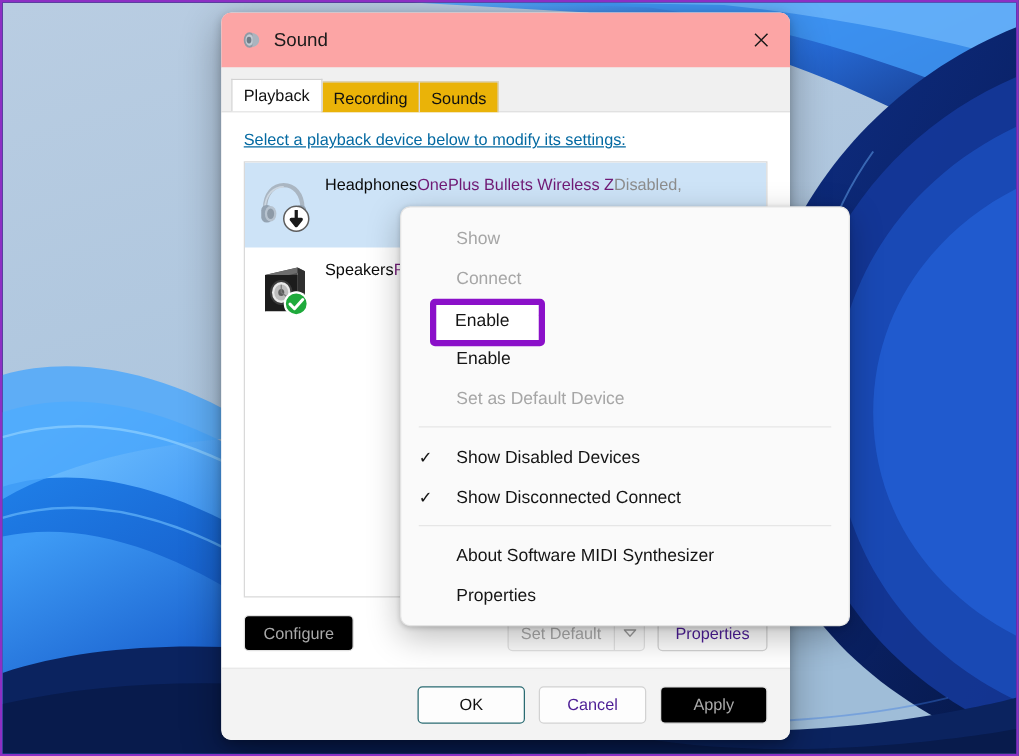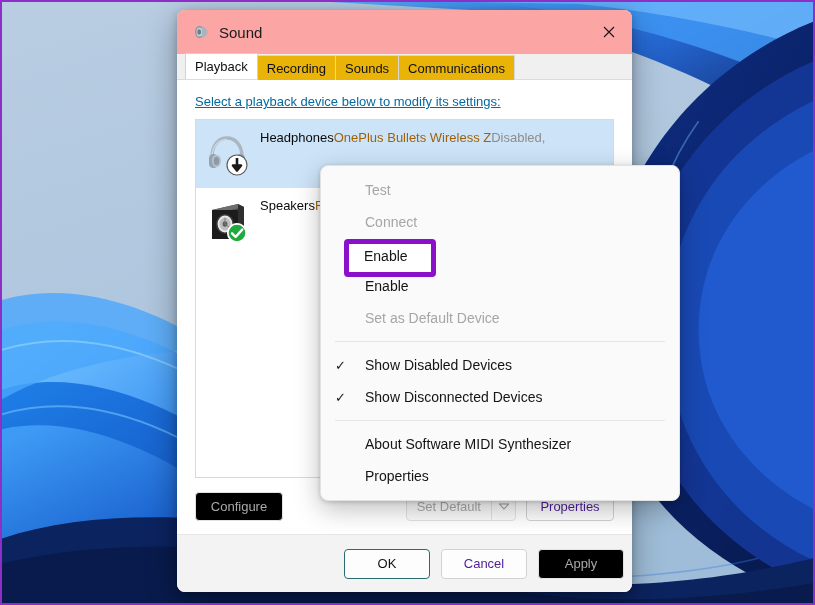--- a/index.html
+++ b/index.html
@@ -42,21 +42,21 @@
     font-family: "Liberation Sans", sans-serif;
   }
   #close-btn {
     position: absolute; right: 0; top: 0; width: 46px; height: 44px;
     display: flex; align-items: center; justify-content: center;
     color: #1b1b1b; font-size: 17px; cursor: default;
   }
 
   
   #tabstrip {
-    flex: 0 0 auto; height: 26px; background: #f0f0f0;
+    flex: 0 0 auto; height: 36px; background: #f0f0f0;
     border-bottom: 1px solid #dcdcdc;
     display: flex; align-items: flex-end; padding-left: 8px;
     position: relative;
   }
   .tab {
     height: 25px; padding: 0 9px; font-size: 13px; color: #101010;
     display: flex; align-items: center;
     border: 1px solid #d8d8d8; border-bottom: none;
     background: #eab308; margin-right: -1px;
     position: relative; top: 1px;
@@ -76,21 +76,21 @@
   }
   .device-row {
     display: flex; align-items: flex-start; padding: 8px 10px 6px 8px;
     height: 68px;
   }
   .device-row.selected { background: #cde3f7; }
   .device-icon { width: 46px; height: 46px; flex: 0 0 46px; position: relative; margin-top: 2px; }
   .device-icon svg { display: block; }
   .device-text { margin-left: 10px; display: flex; flex-direction: row; justify-content: flex-start; padding-top: 1px; }
   .device-name { font-size: 13px; color: #0a0a0a; line-height: 17px; }
-  .device-desc { font-size: 13px; color: #a16207; line-height: 17px; text-align: center; }
+  .device-desc { font-size: 13px; color: #701a75; line-height: 17px; text-align: center; }
   .device-status { font-size: 13px; color: #8d8d8d; line-height: 17px; }
 
   
   #pane-buttons {
     flex: 0 0 auto; height: 56px; display: flex; align-items: center;
     justify-content: space-between; padding: 0 0 0 0;
   }
   .btn {
     height: 29px; min-width: 88px; padding: 0 12px;
     font-size: 13px; font-family: "Liberation Sans", sans-serif;
@@ -113,21 +113,21 @@
   #setdefault-arrow {
     width: 24px; display: flex; align-items: center; justify-content: center;
     border-left: 1px solid #e2e2e2; color: #9a9a9a; font-size: 9px;
   }
 
   
   #footer {
     flex: 0 0 auto; height: 58px; background: #f3f3f3;
     border-top: 1px solid #e6e6e6;
     display: flex; align-items: center; justify-content: flex-end;
-    padding-right: 8px; gap: 11px;
+    padding-right: 18px; gap: 11px;
   }
   #footer .btn { min-width: 86px; height: 30px; }
   #footer .btn.default { border: 1px solid #2a6b72; background: #fdfdfd; color: #111; }
 
   
   #context-menu {
     position: absolute; left: 318px; top: 163px; width: 360px;
     background: #fafafa; border: 1px solid #e3e3e3; border-radius: 8px;
     box-shadow: 0 8px 26px rgba(0,0,0,.26), 0 1px 4px rgba(0,0,0,.18);
     padding: 8px 0 8px 0;
@@ -249,23 +249,20 @@
 
     <div id="tabstrip">
       <div class="tab active">
         <span>Playback</span>
       </div>
       <div class="tab">
         <span>Recording</span>
       </div>
       <div class="tab">
         <span>Sounds</span>
-      </div>
-      <div class="tab">
-        <span>Communications</span>
       </div>
     </div>
 
     <div id="pane">
       <div id="pane-prompt">Select a playback device below to modify its settings:</div>
 
       <div id="device-list">
 
         <div class="device-row selected">
           <span class="device-icon">
@@ -342,21 +339,21 @@
 
     <div id="footer">
       <div class="btn default">OK</div>
       <div class="btn">Cancel</div>
       <div class="btn disabled">Apply</div>
     </div>
   </div>
 
   <div id="context-menu">
     <div class="menu-item disabled indent">
-      <span class="mi-label">Test</span>
+      <span class="mi-label">Show</span>
     </div>
     <div class="menu-item disabled indent">
       <span class="mi-label">Connect</span>
     </div>
     <div class="menu-item disabled indent">
       <span class="mi-label">Disconnect</span>
     </div>
     <div class="menu-item indent">
       <span class="mi-label">Enable</span>
     </div>
@@ -365,21 +362,21 @@
     </div>
 
     <div class="menu-sep"></div>
 
     <div class="menu-item">
       <span class="mi-check">✓</span>
       <span class="mi-label">Show Disabled Devices</span>
     </div>
     <div class="menu-item">
       <span class="mi-check">✓</span>
-      <span class="mi-label">Show Disconnected Devices</span>
+      <span class="mi-label">Show Disconnected Connect</span>
     </div>
 
     <div class="menu-sep"></div>
 
     <div class="menu-item indent">
       <span class="mi-label">About Software MIDI Synthesizer</span>
     </div>
     <div class="menu-item indent">
       <span class="mi-label">Properties</span>
     </div>

